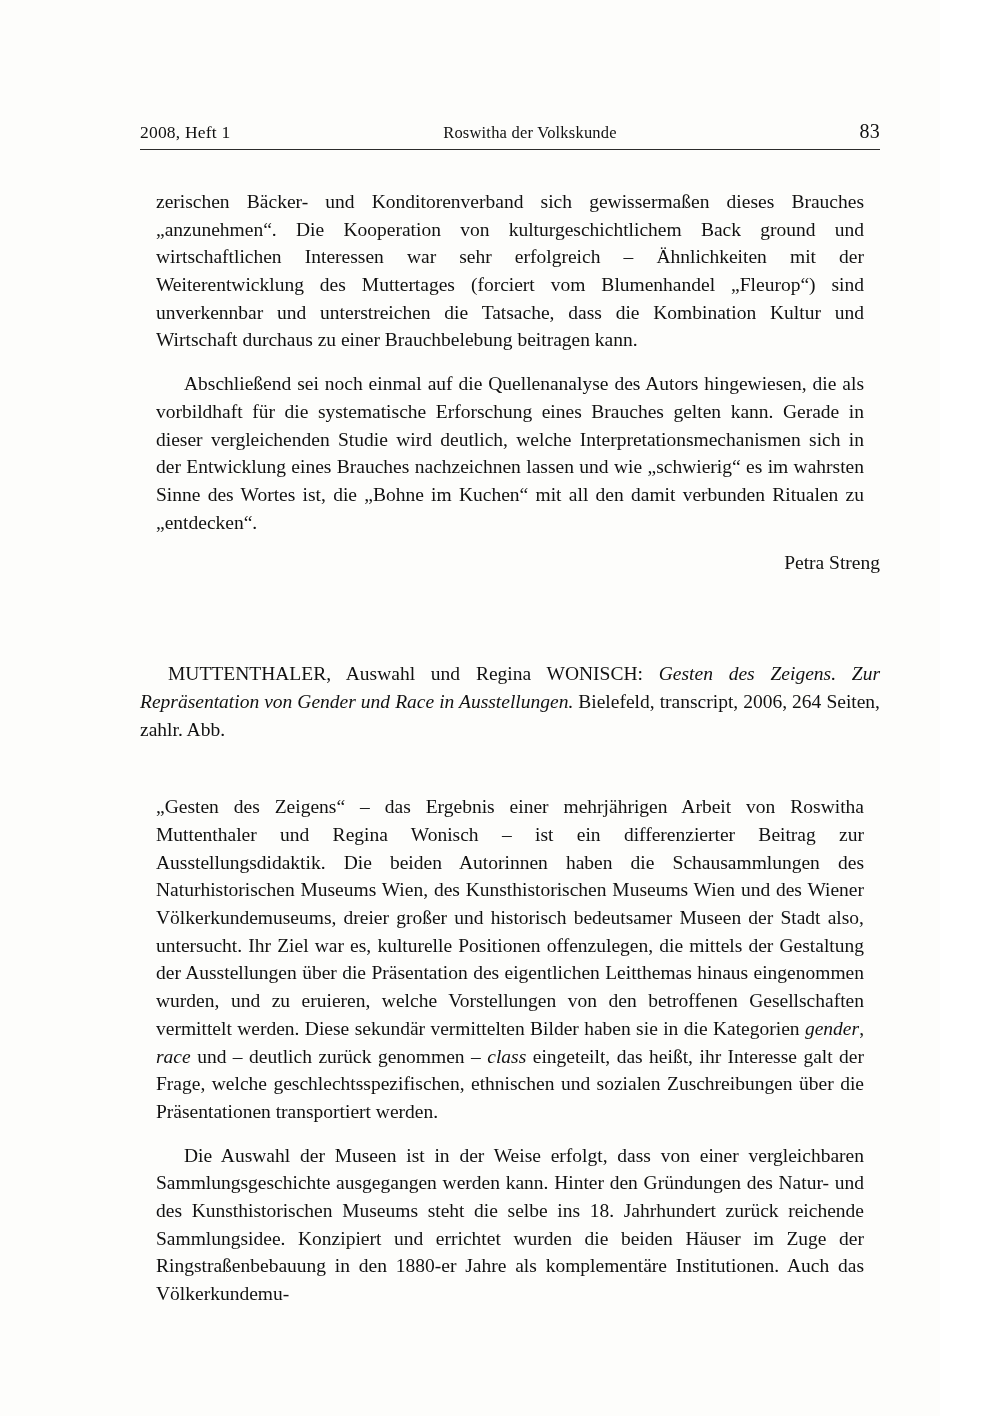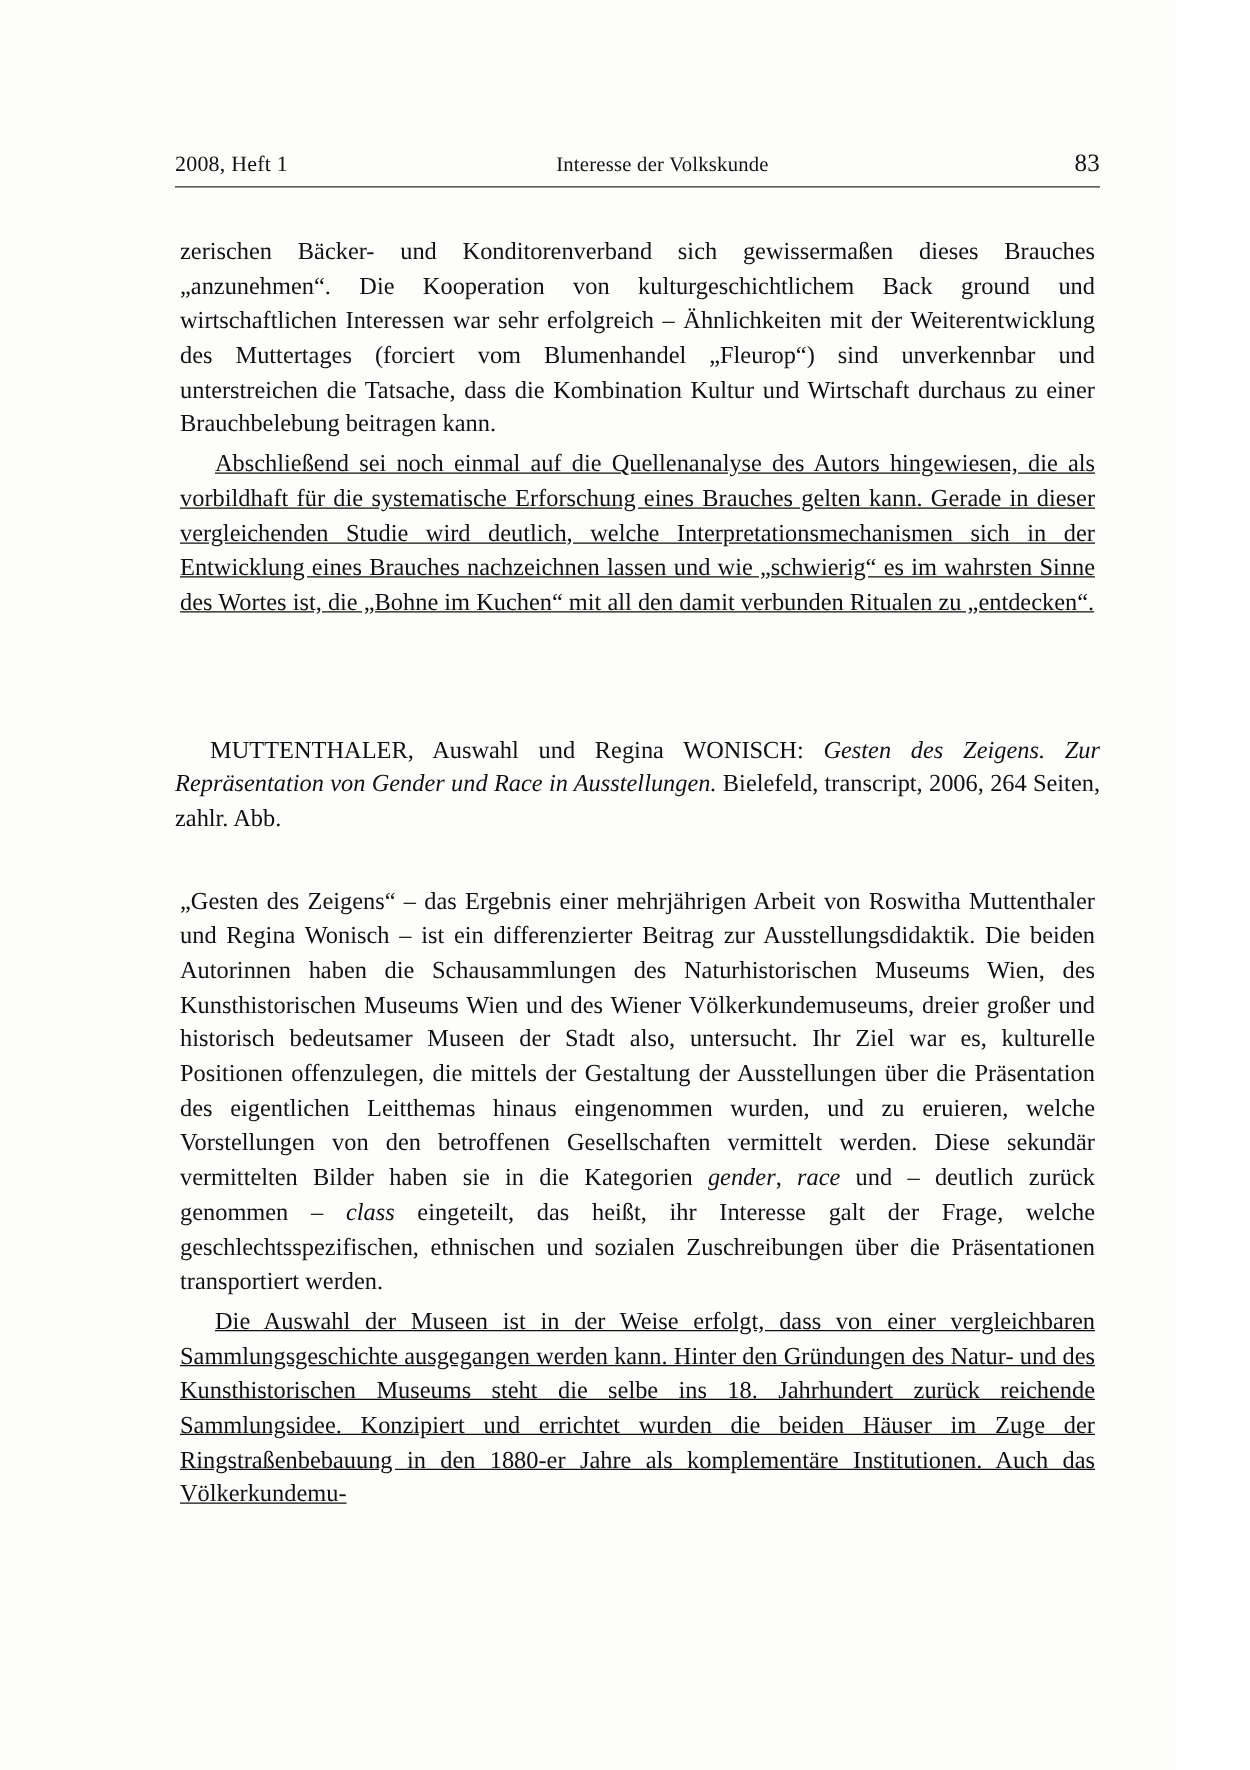--- a/index.html
+++ b/index.html
@@ -45,26 +45,25 @@
     margin-left: -30px;
   }
   .rh-right {
     flex: 0 0 auto;
     font-size: 20px;
   }
   p.body {
     font-size: 19.5px;
     line-height: 1.42;
     text-align: justify;
-    margin: 4px;
+    margin: 16px;
     hyphens: manual;
   }
   p.indent {
     text-indent: 28px;
-    text-decoration: underline;
   }
   .signature {
     font-size: 19.5px;
     text-align: right;
     margin-top: 2px;
   }
   .gap-big {
     height: 86px;
   }
   .ref {
@@ -82,26 +81,27 @@
   }
 </style>
 </head>
 <body>
 
 <div class="page">
   <div class="content">
 
     <div class="running-head">
       <span class="rh-left">2008, Heft 1</span>
-      <span class="rh-center">Interesse der Volkskunde</span>
+      <span class="rh-center">Roswitha der Volkskunde</span>
       <span class="rh-right">83</span>
     </div>
 
     <p class="body">zerischen Bäcker- und Konditorenverband sich gewissermaßen dieses Brauches „anzunehmen“. Die Kooperation von kulturgeschichtlichem Back ground und wirtschaftlichen Interessen war sehr erfolgreich – Ähnlichkeiten mit der Weiterentwicklung des Muttertages (forciert vom Blumenhandel „Fleurop“) sind unverkennbar und unterstreichen die Tatsache, dass die Kombination Kultur und Wirtschaft durchaus zu einer Brauchbelebung beitragen kann.</p>
     <p class="body indent">Abschließend sei noch einmal auf die Quellenanalyse des Autors hingewiesen, die als vorbildhaft für die systematische Erforschung eines Brauches gelten kann. Gerade in dieser vergleichenden Studie wird deutlich, welche Interpretationsmechanismen sich in der Entwicklung eines Brauches nachzeichnen lassen und wie „schwierig“ es im wahrsten Sinne des Wortes ist, die „Bohne im Kuchen“ mit all den damit verbunden Ritualen zu „entdecken“.</p>
+    <div class="signature">Petra Streng</div>
 
     <div class="gap-big"></div>
 
     <p class="ref"><span>MUTTENTHALER, Auswahl und Regina WONISCH: </span><i>Gesten des Zeigens. Zur Repräsentation von Gender und Race in Ausstellungen.</i><span> Bielefeld, transcript, 2006, 264 Seiten, zahlr. Abb.</span></p>
 
     <div class="gap-mid"></div>
 
     <p class="body"><span>„Gesten des Zeigens“ – das Ergebnis einer mehrjährigen Arbeit von Roswitha Muttenthaler und Regina Wonisch – ist ein differenzierter Beitrag zur Ausstellungsdidaktik. Die beiden Autorinnen haben die Schausammlungen des Naturhistorischen Museums Wien, des Kunsthistorischen Museums Wien und des Wiener Völkerkundemuseums, dreier großer und historisch bedeutsamer Museen der Stadt also, untersucht. Ihr Ziel war es, kulturelle Positionen offenzulegen, die mittels der Gestaltung der Ausstellungen über die Präsentation des eigentlichen Leitthemas hinaus eingenommen wurden, und zu eruieren, welche Vorstellungen von den betroffenen Gesellschaften vermittelt werden. Diese sekundär vermittelten Bilder haben sie in die Kategorien </span><i class="it">gender</i><span>, </span><i class="it">race</i><span> und – deutlich zurück genommen – </span><i class="it">class</i><span> eingeteilt, das heißt, ihr Interesse galt der Frage, welche geschlechtsspezifischen, ethnischen und sozialen Zuschreibungen über die Präsentationen transportiert werden.</span></p>
 
     <p class="body indent">Die Auswahl der Museen ist in der Weise erfolgt, dass von einer vergleichbaren Sammlungsgeschichte ausgegangen werden kann. Hinter den Gründungen des Natur- und des Kunsthistorischen Museums steht die selbe ins 18. Jahrhundert zurück reichende Sammlungsidee. Konzipiert und errichtet wurden die beiden Häuser im Zuge der Ringstraßenbebauung in den 1880-er Jahre als komplementäre Institutionen. Auch das Völkerkundemu-</p>

